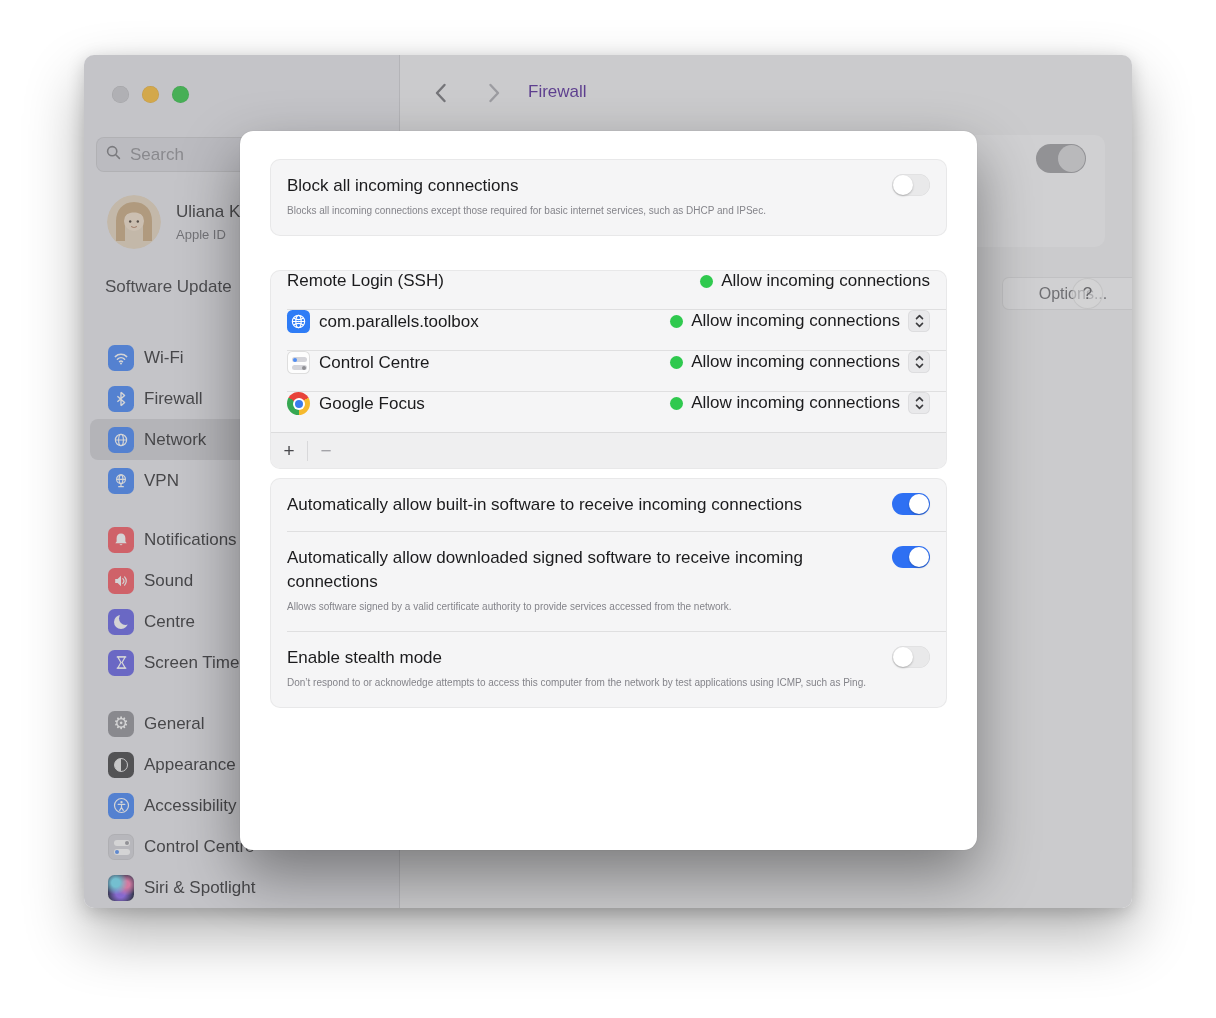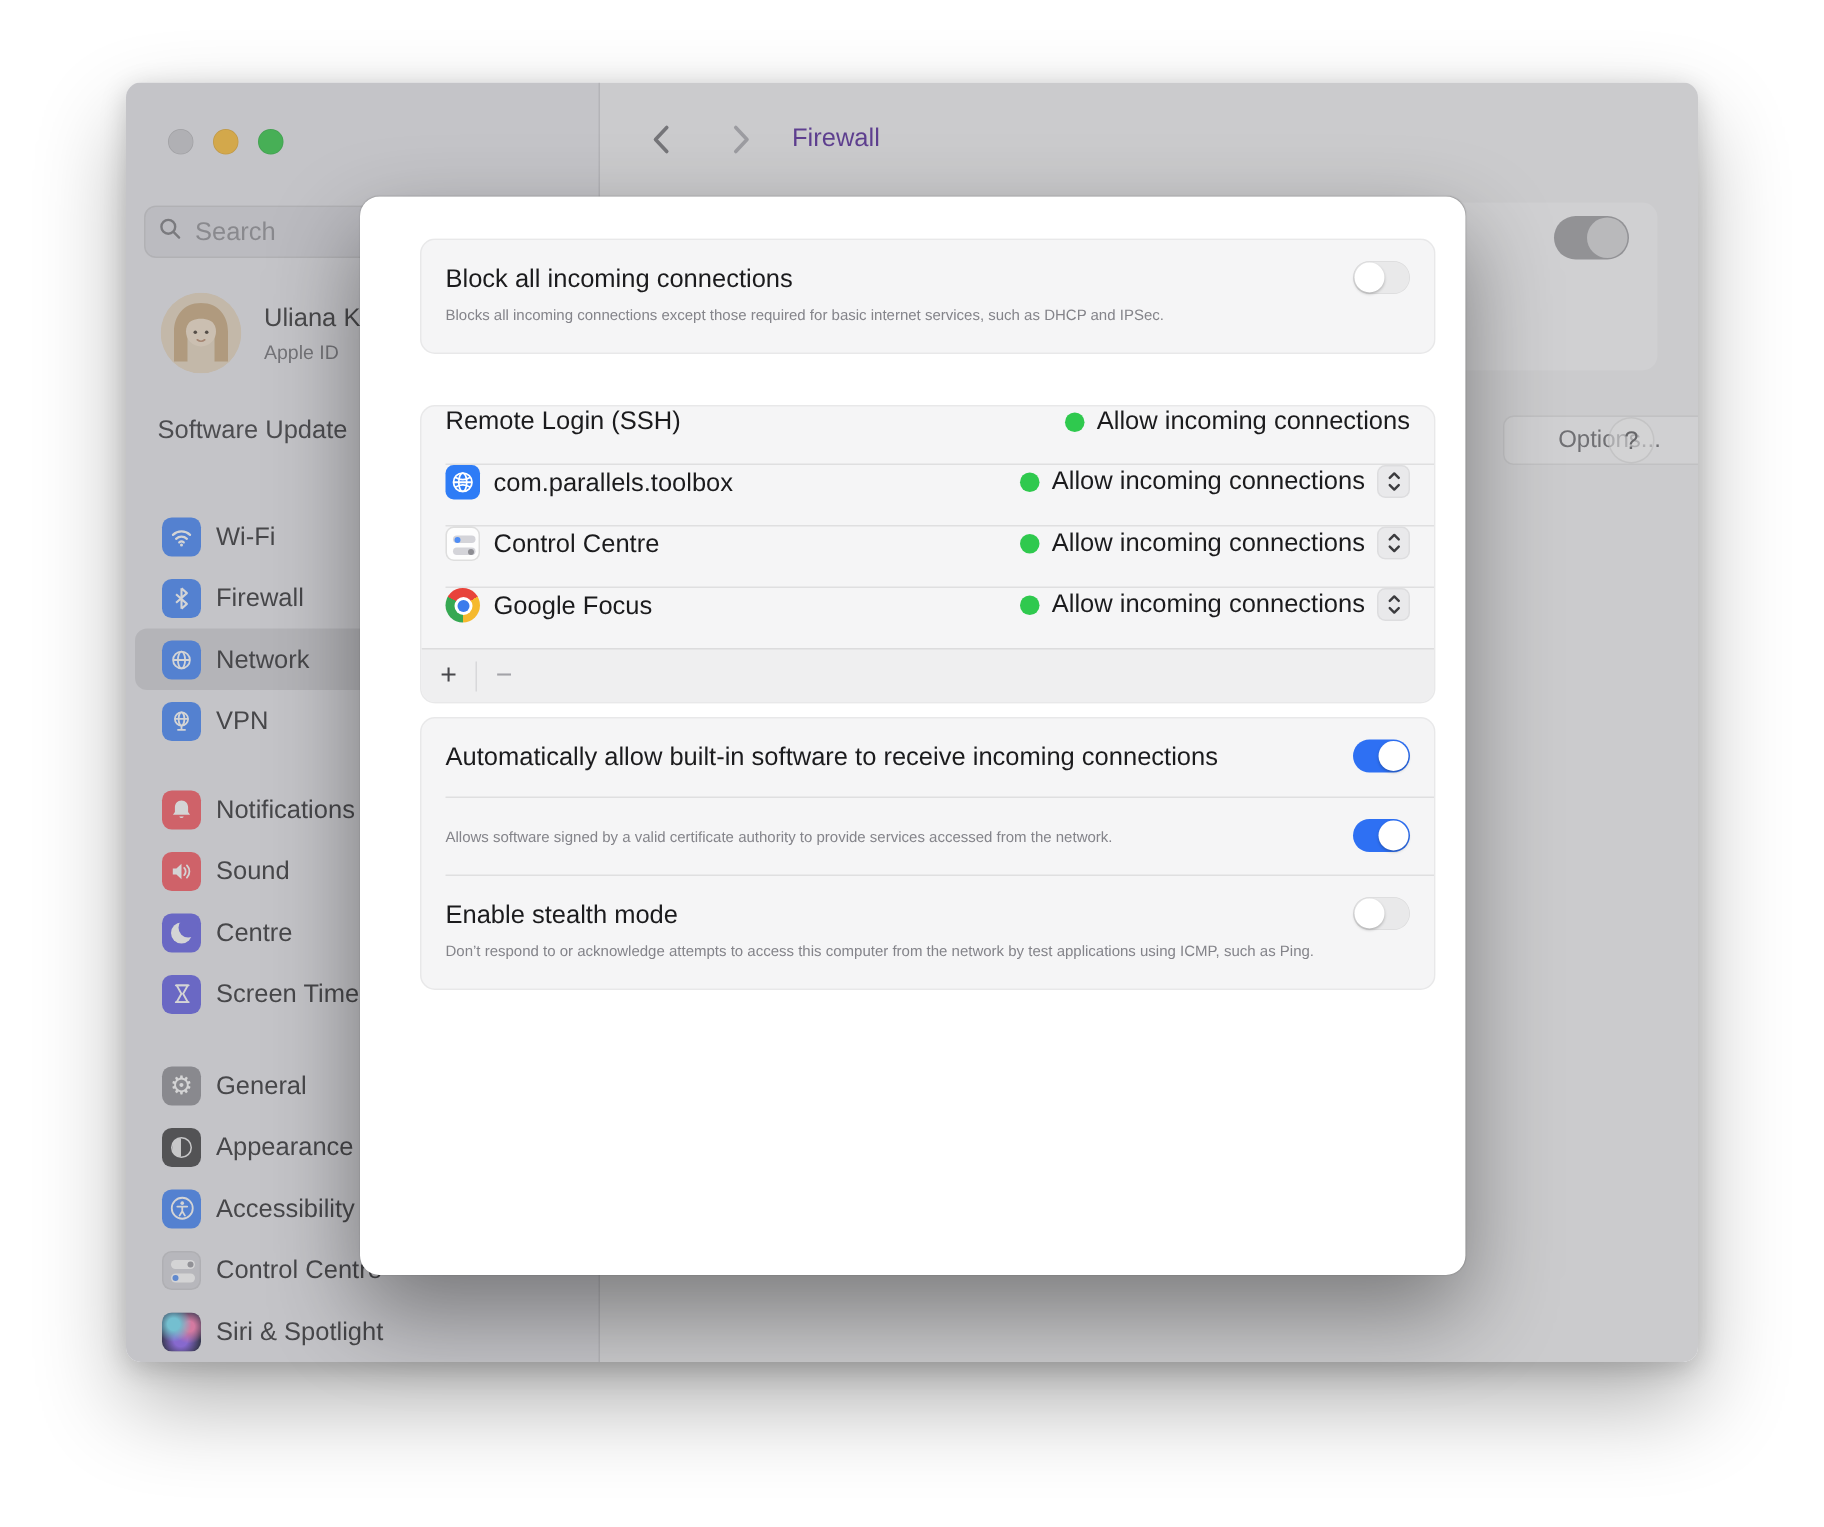--- a/index.html
+++ b/index.html
@@ -54,21 +54,21 @@
   .fwToggle{position:absolute;left:636px;top:89px;width:50px;height:29px;border-radius:15px;background:#9b9b9f;}
   .fwToggle .knob{position:absolute;right:1px;top:1px;width:27px;height:27px;border-radius:50%;background:#d6d6d8;}
   .optBtn{position:absolute;left:602px;top:222px;width:142px;height:33px;border-radius:7px;background:rgba(255,255,255,.6);
     border:1px solid rgba(0,0,0,.09);display:flex;align-items:center;justify-content:center;font-size:16px;color:#68686c;}
   .helpBtn{position:absolute;left:672px;top:223px;width:31px;height:31px;border-radius:50%;background:rgba(255,255,255,.6);
     border:1px solid rgba(0,0,0,.09);display:flex;align-items:center;justify-content:center;font-size:17px;color:#59595c;}
 
   
   .dialog{position:absolute;left:240px;top:131px;width:737px;height:719px;border-radius:13px;background:#fff;z-index:10;
     box-shadow:0 25px 60px rgba(0,0,0,.40),0 0 1px rgba(0,0,0,.25);overflow:hidden;}
-  .card{position:absolute;left:40px;width:677px;background:#f5f5f6;border:1px solid rgba(0,0,0,.05);border-radius:10px;overflow:hidden;}
+  .card{position:absolute;left:30px;width:677px;background:#f5f5f6;border:1px solid rgba(0,0,0,.05);border-radius:10px;overflow:hidden;}
   .cardPad{padding:14px 16px;}
   .dTitle{font-size:17px;color:#1b1b1d;line-height:24px;max-width:560px;}
   .dDesc{font-size:10px;color:#84848a;line-height:20px;margin-top:3px;max-width:580px;}
   .toggle{position:absolute;right:16px;top:14px;width:38px;height:22px;border-radius:11px;}
   .toggle .knob{position:absolute;top:1px;width:20px;height:20px;border-radius:50%;background:#fff;box-shadow:0 1px 2px rgba(0,0,0,.25);}
   .toggle.on{background:#2e70f3;} .toggle.on .knob{right:1px;}
   .toggle.off{background:#e9e9ea;box-shadow:inset 0 0 0 .5px rgba(0,0,0,.06);} .toggle.off .knob{left:1px;}
 
   .ruleRow{display:flex;align-items:flex-start;justify-content:space-between;padding:0 16px;}
   .ruleRow .left{display:flex;align-items:center;gap:9px;}
@@ -379,20 +379,21 @@
 
     <div class="card" style="top:347px">
       <div class="cardPad" style="position:relative">
         <div class="dTitle" style="max-width:545px">Automatically allow built-in software to receive incoming connections</div>
         <div class="toggle on">
             <span class="knob"></span>
           </div>
       </div>
       <div class="divider"></div>
       <div class="cardPad" style="position:relative">
+        <div class="dTitle" style="max-width:545px">Automatically allow downloaded signed software to receive incoming connections</div>
         <div class="dDesc">Allows software signed by a valid certificate authority to provide services accessed from the network.</div>
         <div class="toggle on">
             <span class="knob"></span>
           </div>
       </div>
       <div class="divider"></div>
       <div class="cardPad" style="position:relative">
         <div class="dTitle">Enable stealth mode</div>
         <div class="dDesc" style="max-width:600px">Don’t respond to or acknowledge attempts to access this computer from the network by test applications using ICMP, such as Ping.</div>
         <div class="toggle off">

